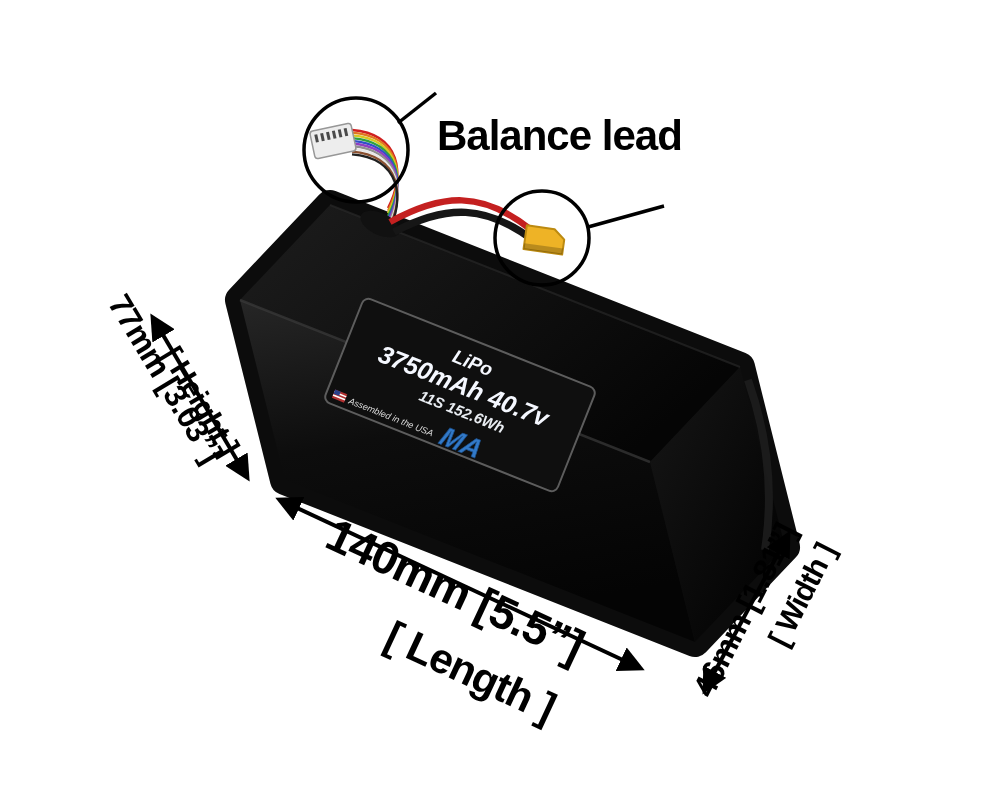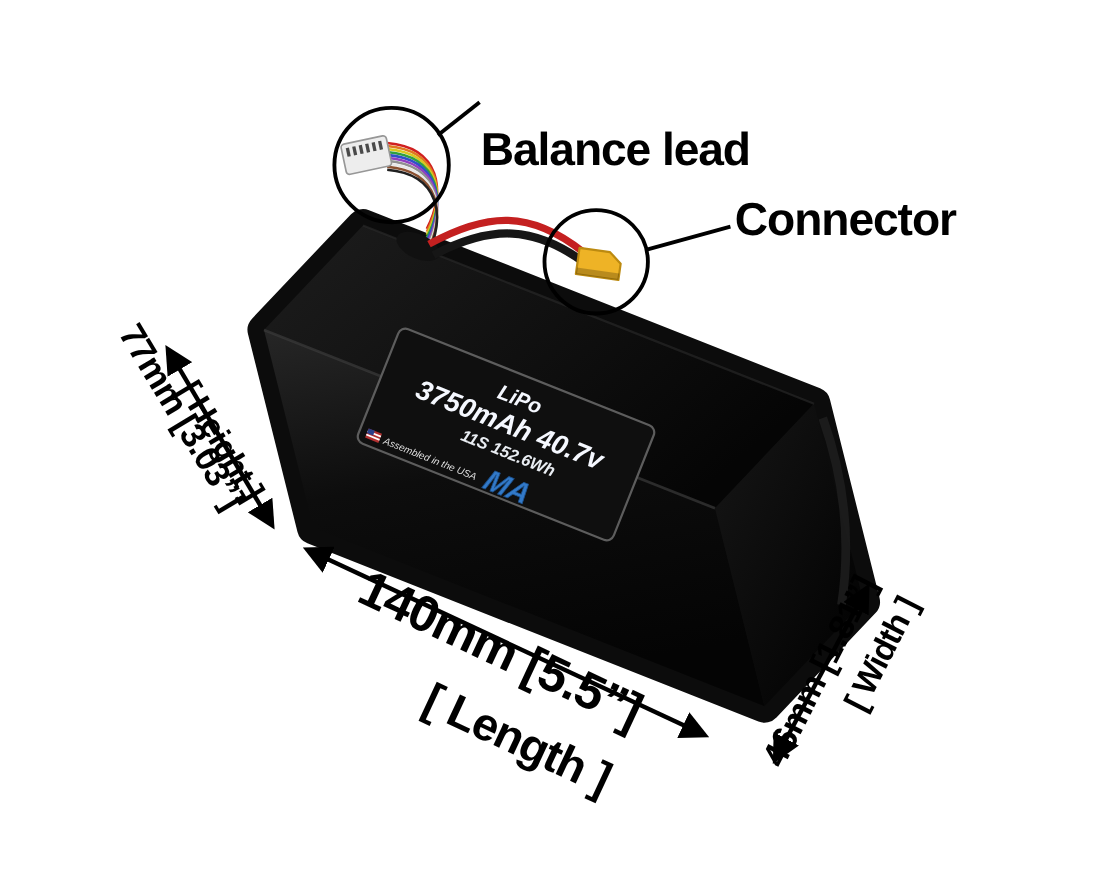--- a/index.html
+++ b/index.html
@@ -107,21 +107,20 @@
 
     <path d="M436,93 L398,123" stroke="#000" stroke-width="3.5" fill="none"></path>
     <path d="M664,206 L588,227" stroke="#000" stroke-width="3.5" fill="none"></path>
 
     <path d="M153,318 L247,477" stroke="#000" stroke-width="4" fill="none" marker-start="url(#ah)" marker-end="url(#ah)"></path>
     <path d="M280,500 L640,668" stroke="#000" stroke-width="4" fill="none" marker-start="url(#ah)" marker-end="url(#ah)"></path>
     <path d="M705,690 L788,535" stroke="#000" stroke-width="4" fill="none" marker-start="url(#ah)" marker-end="url(#ah)"></path>
   </svg>
 
   <div class="annot callout-text balance-callout">Balance lead</div>
-  <div class="annot callout-text connector-callout">Connector</div>
 
   <div class="dim dim-height-value">77mm [3.03”]</div>
   <div class="dim dim-height-label">[ Height ]</div>
 
   <div class="dim dim-length-value">140mm [5.5”]</div>
   <div class="dim dim-length-label">[ Length ]</div>
 
   <div class="dim dim-width-value">46mm [1.81”]</div>
   <div class="dim dim-width-label">[ Width ]</div>
 

